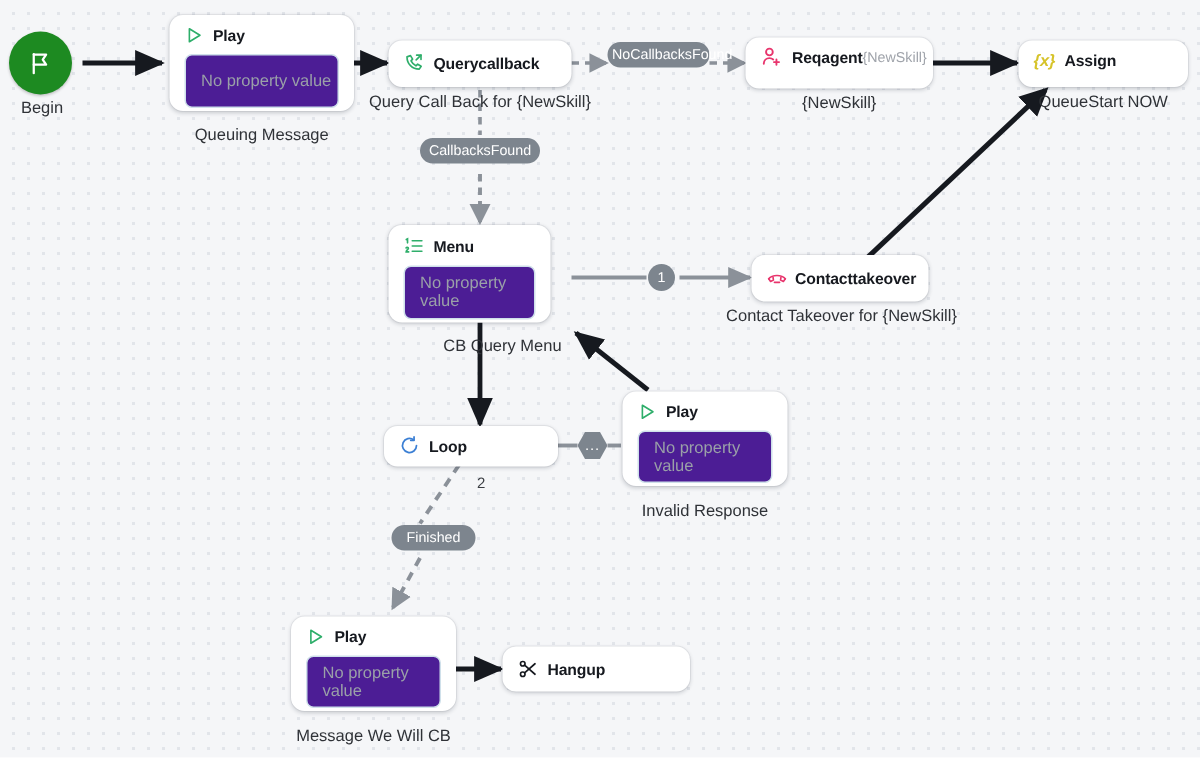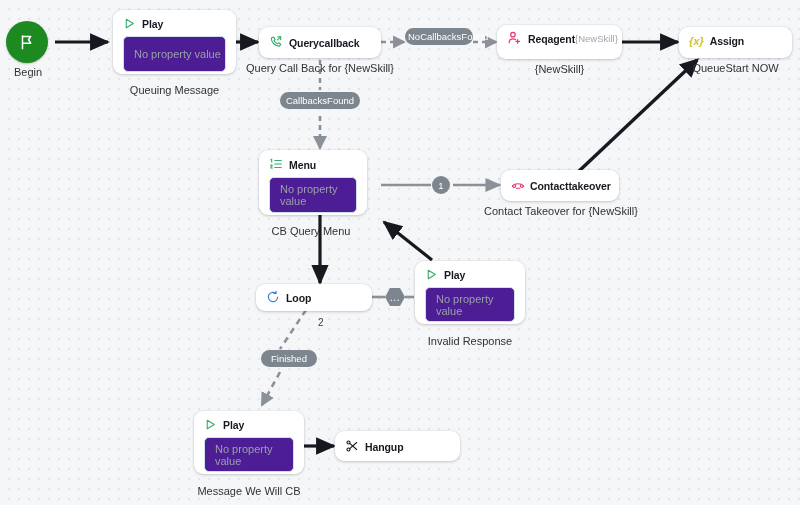--- a/index.html
+++ b/index.html
@@ -293,21 +293,21 @@
           <path d="M3.2 4.6 L4.6 3.9 V8.4"></path>
           <path d="M3 14.4 c0-1 2.6-1.1 2.6.2 c0 1.3-2.6 2-2.6 4.2 h2.9"></path>
         </svg>
       </span>
       <span class="node-title">Menu</span>
     </div>
     <div class="prop-box" style="height:34px;margin-bottom:8px;">
       <span class="prop-text">No property value</span>
     </div>
   </div>
-  <div class="caption" style="left:250px; top:225px; width:122px;">CB Query Menu</div>
+  <div class="caption" style="left:274px; top:225px; width:122px;">CB Query Menu</div>
 
   <div class="badge-circle" style="left:432px; top:176px;">1</div>
 
   <div class="node" style="left:501px; top:170px; width:118px; height:31px;">
     <div class="node-head" style="padding-top:8px;gap:5px;">
       <span>
         <svg class="icon" width="14" height="14" viewBox="0 0 24 24" fill="none" stroke="#e8356d" stroke-width="1.9" stroke-linecap="round" stroke-linejoin="round">
           <path d="M2.5 13.5 c4-5 15-5 19 0"></path>
           <path d="M2.5 13.5 l2.2 3 3.2-1.6 -.4-3"></path>
           <path d="M21.5 13.5 l-2.2 3 -3.2-1.6 .4-3"></path>

